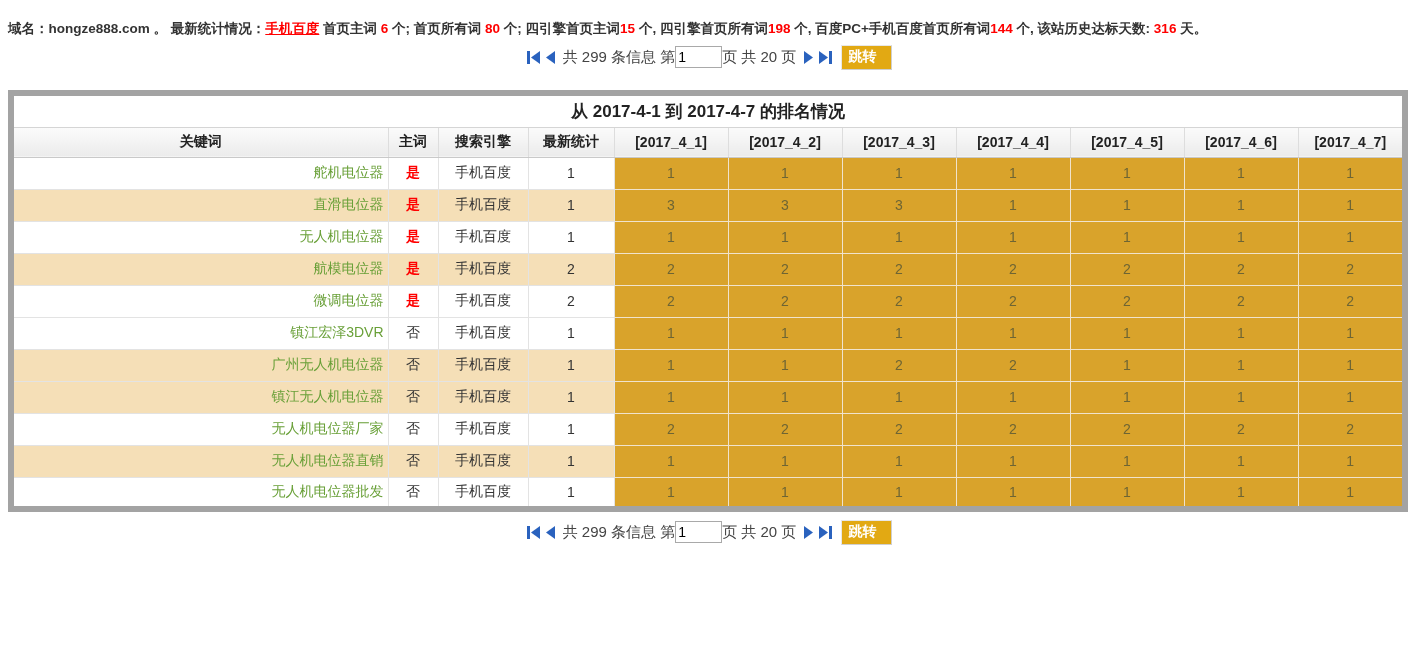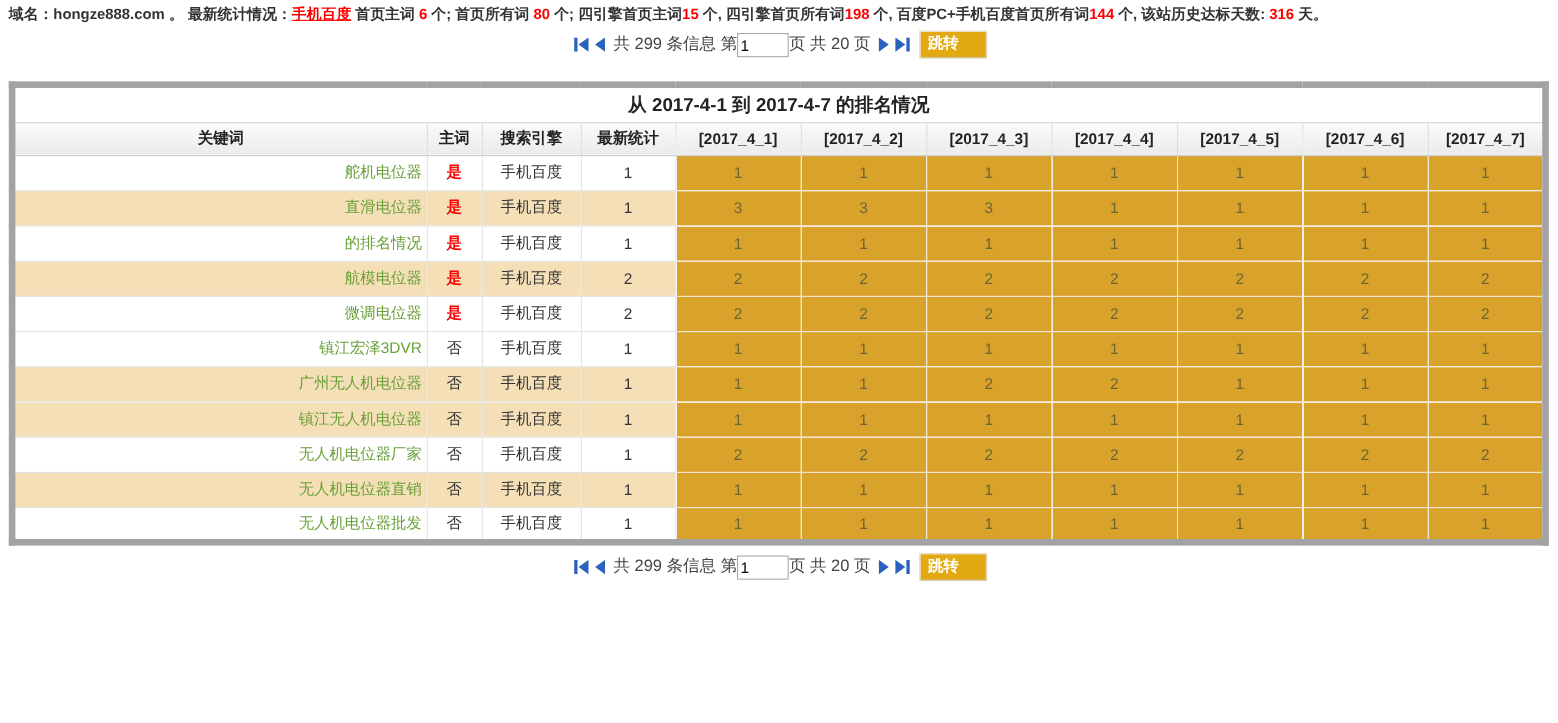--- a/index.html
+++ b/index.html
@@ -13,21 +13,21 @@
   }
   *{box-sizing:border-box;}
   html,body{margin:0;padding:0;background:#fff;}
   body{
     width:1416px;height:657px;overflow:hidden;
     font-family:"Liberation Sans","DejaVu Sans",sans-serif;
     color:#333;
   }
   
   .stats{
-    padding:4px 8px 0 8px;
+    padding:20px 8px 0 8px;
     font-size:13.5px;
     line-height:17px;
     white-space:nowrap;
   }
   .s-bold{font-weight:bold;color:#333;}
   .s-red{font-weight:bold;color:var(--red);}
   .s-link{font-weight:bold;color:var(--red);text-decoration:underline;cursor:pointer;}
   
   .pager{
     text-align:center;
@@ -44,21 +44,21 @@
     border:1px solid #a9a9a9;
     font-size:14px;padding:0 2px;
     vertical-align:middle;
     font-family:"Liberation Sans","DejaVu Sans",sans-serif;
   }
   .pjump{
     background:var(--btn-gold);
     color:#fff;font-weight:bold;font-size:14px;
     border:1px solid #cfcfcf;
     border-top-color:#e8e8e8;border-left-color:#e8e8e8;
-    padding:2px 24px 3px 7px;
+    padding:2px 14px 3px 7px;
     margin-left:6px;
     vertical-align:middle;
     cursor:pointer;
     font-family:"Liberation Sans","DejaVu Sans",sans-serif;
   }
   
   .tblwrap{margin:20px 8px 0 8px;}
   table{
     width:1400px;
     border-collapse:collapse;
@@ -172,21 +172,21 @@
           <td class="latest">1</td>
           <td class="rank">3</td>
           <td class="rank">3</td>
           <td class="rank">3</td>
           <td class="rank">1</td>
           <td class="rank">1</td>
           <td class="rank">1</td>
           <td class="rank">1</td>
         </tr>
         <tr class="">
-          <td class="kw">的排名情况</td>
+          <td class="kw">无人机电位器</td>
           <td class="main yes">是</td>
           <td class="eng">手机百度</td>
           <td class="latest">1</td>
           <td class="rank">1</td>
           <td class="rank">1</td>
           <td class="rank">1</td>
           <td class="rank">1</td>
           <td class="rank">1</td>
           <td class="rank">1</td>
           <td class="rank">1</td>

